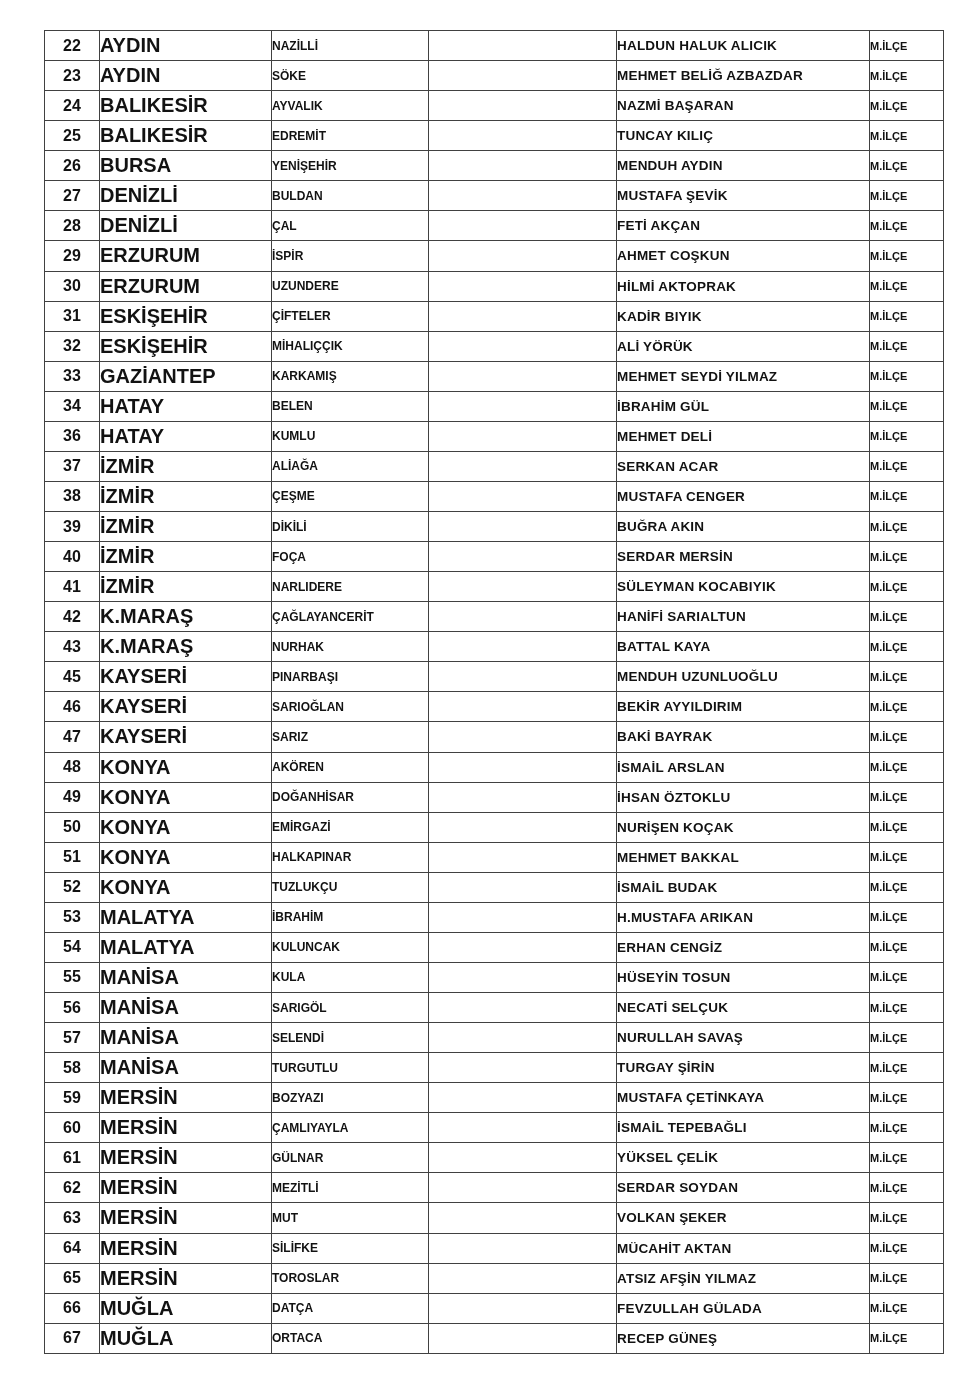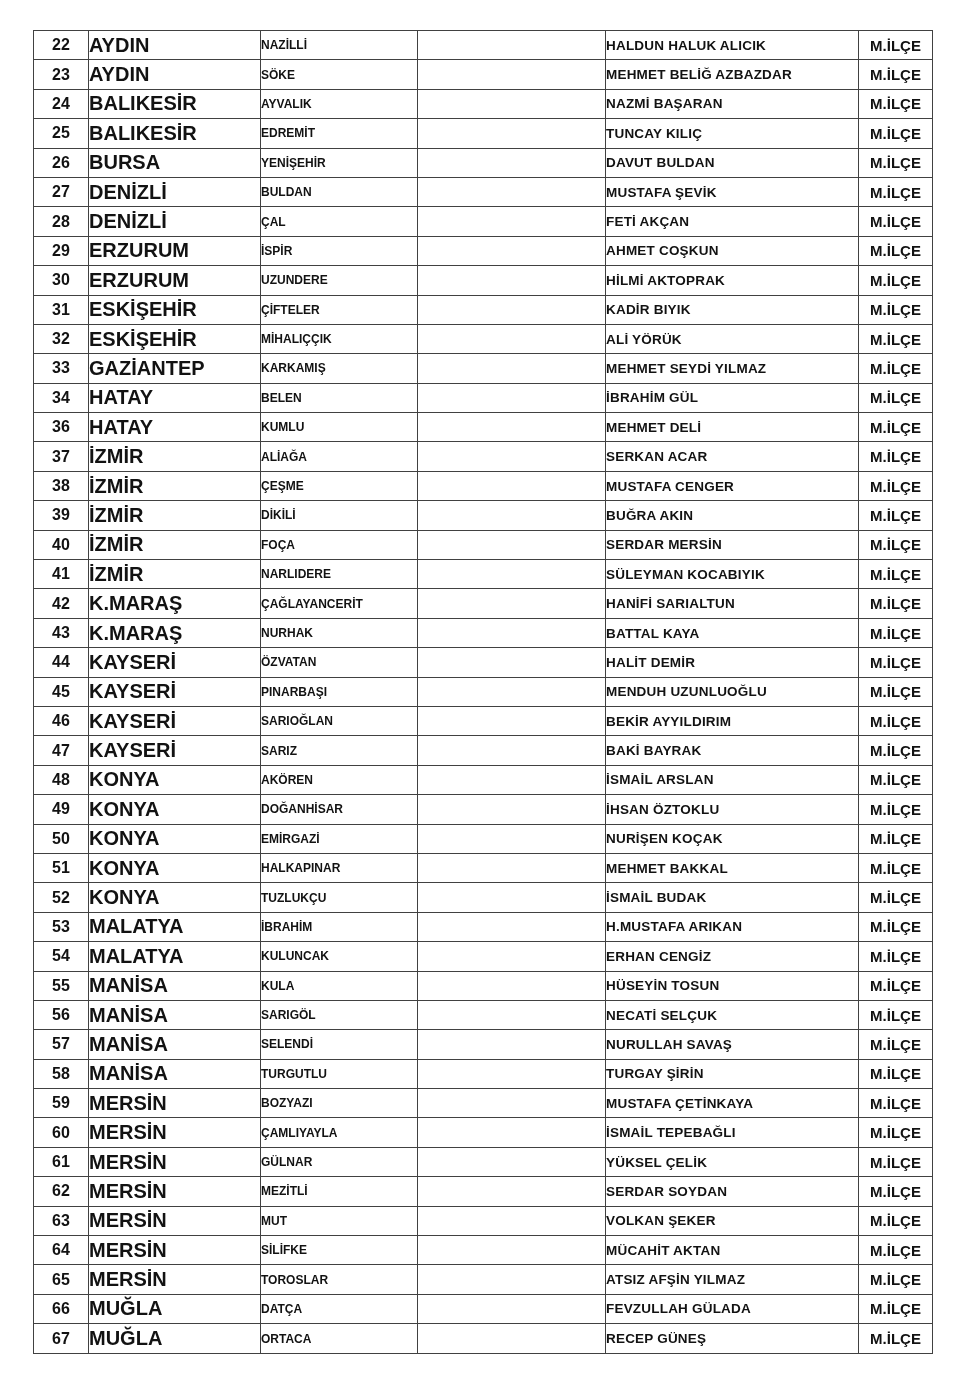--- a/index.html
+++ b/index.html
@@ -9,42 +9,42 @@
   }
   .page {
     position: relative;
     width: 960px;
     height: 1376px;
     background: #ffffff;
     font-family: "Liberation Sans", sans-serif;
   }
   table.list-table {
     position: absolute;
-    left: 33px;
+    left: 44px;
     top: 30px;
     width: 899px;
     height: 1324px;
     border-collapse: collapse;
     table-layout: fixed;
   }
   table.list-table td {
     border: 1.5px solid #414141;
     font-weight: 700;
     color: #121212;
     vertical-align: middle;
     padding: 0;
     overflow: hidden;
     white-space: nowrap;
   }
   td.col-no       { text-align: center;  font-size: 16px; }
   td.col-province { padding-left: 11px;  font-size: 20px; }
   td.col-district { padding-left: 9px;   font-size: 12px; }
   td.col-blank    { }
   td.col-name     { padding-left: 8px;   font-size: 13.5px; letter-spacing: 0.2px; margin-left: 40px; }
-  td.col-type     { text-align: center;  font-size: 15px; }
+  td.col-type     {  font-size: 11px; }
 </style>
 </head>
 <body>
 
 <div class="page">
   <table class="list-table">
     <colgroup>
       <col style="width:55px">
       <col style="width:172px">
       <col style="width:157px">
@@ -83,21 +83,21 @@
           <td class="col-district">EDREMİT</td>
           <td class="col-blank"></td>
           <td class="col-name">TUNCAY KILIÇ</td>
           <td class="col-type">M.İLÇE</td>
         </tr>
         <tr>
           <td class="col-no">26</td>
           <td class="col-province">BURSA</td>
           <td class="col-district">YENİŞEHİR</td>
           <td class="col-blank"></td>
-          <td class="col-name">DAVUT BULDAN</td>
+          <td class="col-name">MENDUH AYDIN</td>
           <td class="col-type">M.İLÇE</td>
         </tr>
         <tr>
           <td class="col-no">27</td>
           <td class="col-province">DENİZLİ</td>
           <td class="col-district">BULDAN</td>
           <td class="col-blank"></td>
           <td class="col-name">MUSTAFA ŞEVİK</td>
           <td class="col-type">M.İLÇE</td>
         </tr>
@@ -212,28 +212,20 @@
           <td class="col-blank"></td>
           <td class="col-name">HANİFİ SARIALTUN</td>
           <td class="col-type">M.İLÇE</td>
         </tr>
         <tr>
           <td class="col-no">43</td>
           <td class="col-province">K.MARAŞ</td>
           <td class="col-district">NURHAK</td>
           <td class="col-blank"></td>
           <td class="col-name">BATTAL KAYA</td>
-          <td class="col-type">M.İLÇE</td>
-        </tr>
-        <tr>
-          <td class="col-no">44</td>
-          <td class="col-province">KAYSERİ</td>
-          <td class="col-district">ÖZVATAN</td>
-          <td class="col-blank"></td>
-          <td class="col-name">HALİT DEMİR</td>
           <td class="col-type">M.İLÇE</td>
         </tr>
         <tr>
           <td class="col-no">45</td>
           <td class="col-province">KAYSERİ</td>
           <td class="col-district">PINARBAŞI</td>
           <td class="col-blank"></td>
           <td class="col-name">MENDUH UZUNLUOĞLU</td>
           <td class="col-type">M.İLÇE</td>
         </tr>

